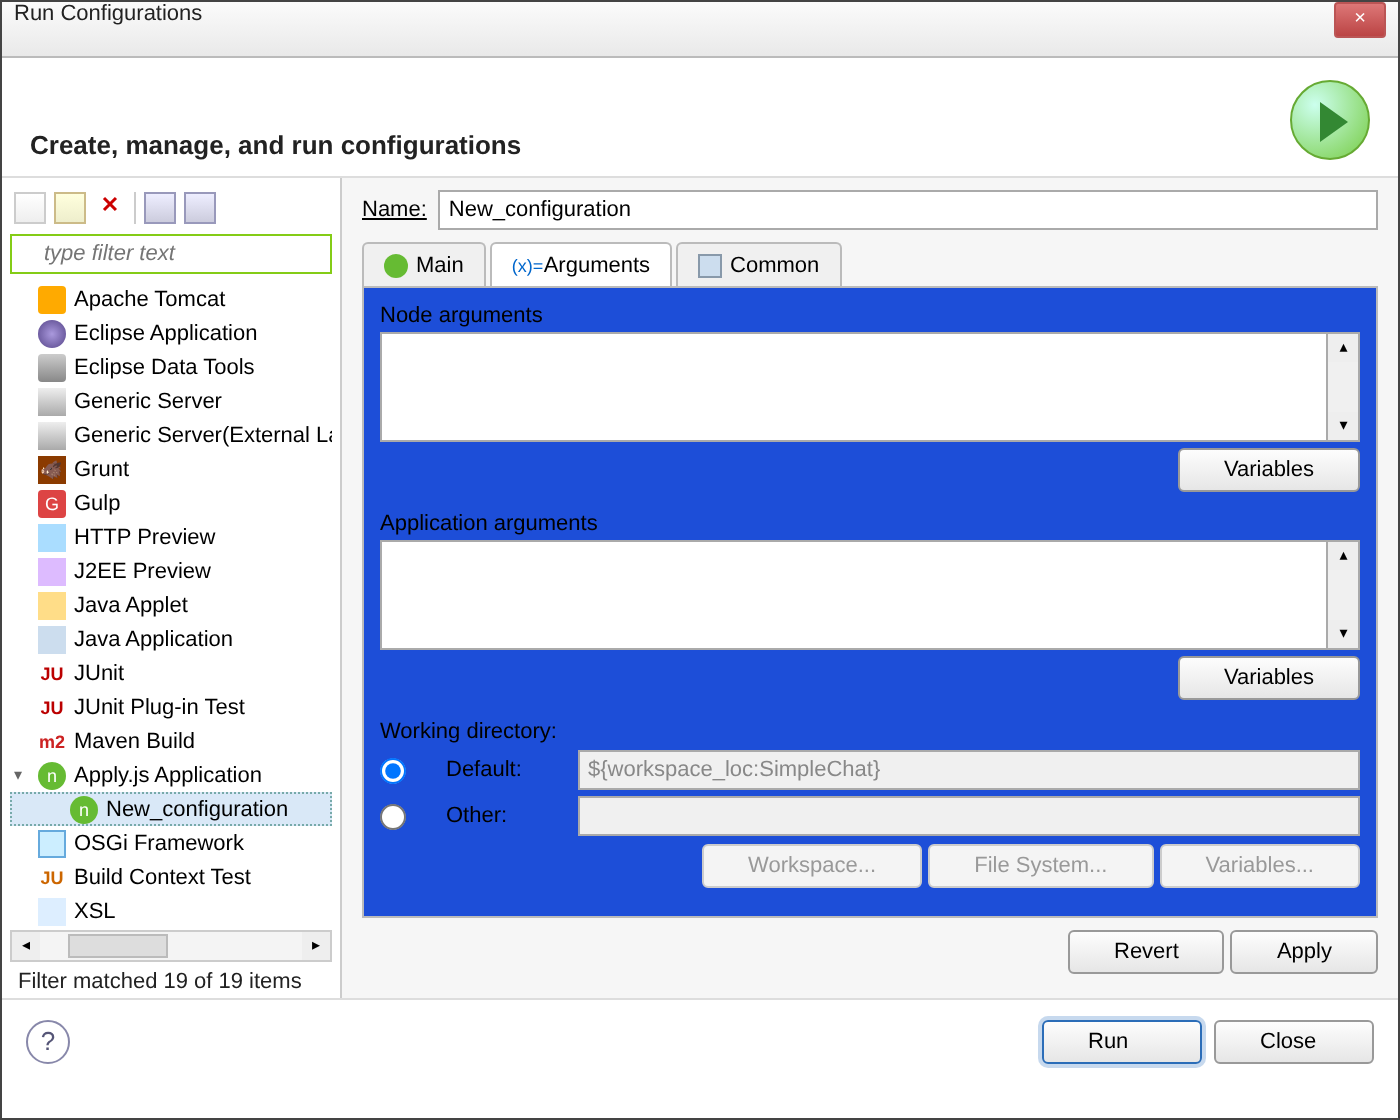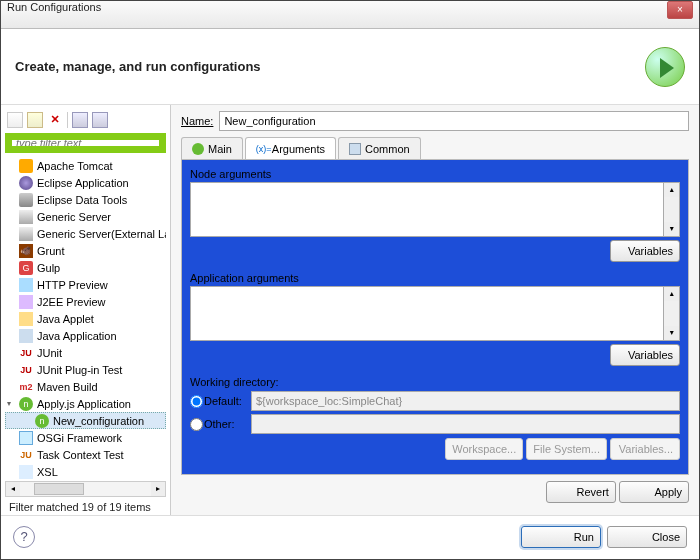--- a/index.html
+++ b/index.html
@@ -2,37 +2,37 @@
 <html><head>
 <meta charset="utf-8">
 <style>
 * { box-sizing: border-box; margin: 0; padding: 0; font-family: "Segoe UI", Tahoma, sans-serif; font-size: 11px; }
 body { width: 700px; height: 560px; background: #fff; overflow: hidden; border: 1px solid #444; }
 
 .titlebar { height: 28px; background: linear-gradient(#fbfbfb, #e9e9e9); border-bottom: 1px solid #bbb; display: flex; align-items: flex-start; padding: 0 6px; }
 .titlebar .t { flex: 1; color: #222; }
 .winbtn { width: 26px; height: 18px; border: 1px solid #b55; background: linear-gradient(#d77, #b44); color: #fff; text-align: center; line-height: 15px; font-size: 10px; border-radius: 2px; }
 
-.header { height: 76px; background: #fff; border-bottom: 1px solid #ddd; display: flex; align-items: center; padding: 8px 14px; }
+.header { height: 60px; background: #fff; border-bottom: 1px solid #ddd; display: flex; align-items: flex-end; padding: 8px 14px; }
 .header h1 { font-size: 13px; font-weight: bold; flex: 1; color: #222; }
 .runicon { width: 40px; height: 40px; border-radius: 50%; background: radial-gradient(circle at 30% 30%, #cfe, #7c4); border: 1px solid #6a3; position: relative; }
 .runicon::after { content: ""; position: absolute; left: 14px; top: 10px; border-left: 14px solid #383; border-top: 10px solid transparent; border-bottom: 10px solid transparent; }
 
 .body { display: flex; height: 410px; }
 
 .left { width: 170px; border-right: 1px solid #ccc; display: flex; flex-direction: column; padding: 4px 4px 0 4px; }
 .tbar { height: 22px; display: flex; gap: 4px; align-items: center; padding: 2px; }
 .tbtn { width: 16px; height: 16px; display: inline-block; }
 .tbtn.new { background: linear-gradient(#fff,#eee); border:1px solid #ccc; }
 .tbtn.copy { background: linear-gradient(#ffd,#eec); border:1px solid #cb8; }
 .tbtn.del { color:#c00; font-weight:bold; text-align:center; line-height:14px; }
 .tbtn.sep { width:1px; height:16px; background:#ccc; }
 .tbtn.col { background:linear-gradient(#eef,#ccd); border:1px solid #99b; }
 
-.filter { width: 100%; height: 20px; border: 7px solid #84cc16; padding: 2px 4px; color: #999; font-style: italic; margin: 2px 0; }
+.filter { width: 100%; height: 20px; border: 1px solid #84cc16; padding: 2px 16px; color: #999; font-style: italic; margin: 2px 0; }
 
 .tree { flex: 1; overflow: hidden; padding: 2px 0; }
 .tree .item { display: flex; align-items: center; height: 17px; padding-left: 14px; gap: 4px; white-space: nowrap; overflow: hidden; cursor: default; }
 .tree .item.expo::before { content: "▾"; position: absolute; margin-left: -12px; font-size: 8px; color: #666; }
 .tree .item.child { padding-left: 30px; }
 .tree .item.sel { background: #d9e8f7; border: 1px dotted #7aa; padding-left: 29px; }
 .ico { width: 14px; height: 14px; flex-shrink: 0; display: inline-block; }
 .ico.tomcat{background:#fa0;border-radius:2px}
 .ico.eclipse{background:radial-gradient(#a9d,#548);border-radius:50%}
 .ico.db{background:linear-gradient(#ccc,#888);border-radius:2px}
@@ -72,25 +72,25 @@
 
 .panel { flex: 1; border: 1px solid #bbb; background: #1d4ed8; padding: 8px; overflow: hidden; }
 
 .group { margin-bottom: 10px; }
 .group .lbl { margin-bottom: 2px; }
 .ta-wrap { display:flex; }
 .ta { width: 100%; height: 55px; border: 1px solid #aaa; background: #fff; resize: none; }
 .vscroll { width: 16px; border: 1px solid #aaa; border-left: none; background: #f0f0f0; display: flex; flex-direction: column; justify-content: space-between; }
 .vscroll .a { height: 14px; text-align: center; font-size: 8px; line-height: 14px; background: #eee; }
 .btnrow { text-align: right; margin-top: 3px; }
-.btn { display: inline-block; min-width: 70px; height: 22px; border: 1px solid #999; background: linear-gradient(#fdfdfd,#e6e6e6); border-radius: 3px; padding: 0 6px; line-height: 20px; text-align: right; cursor: default; }
+.btn { display: inline-block; min-width: 70px; height: 22px; border: 1px solid #999; background: linear-gradient(#fdfdfd,#e6e6e6); border-radius: 3px; padding: 0 22px; line-height: 20px; text-align: left; cursor: default; }
 .btn.dis { color: #999; border-color: #ccc; background: #f4f4f4; }
 
 .wd { margin-top: 4px; }
-.radiorow { display: flex; align-items: center; gap: 1px; margin: 3px 0; }
+.radiorow { display: flex; align-items: center; gap: 20px; margin: 3px 0; }
 .radiorow input[type=text] { flex: 1; height: 20px; border: 1px solid #aaa; padding: 2px 4px; }
 .radiorow input[type=text].ro { background: #f0f0f0; color: #888; }
 .wdbtns { text-align: right; margin-top: 4px; }
 
 .bottombtns { text-align: right; padding: 6px 0; }
 .footer { height: 42px; border-top: 1px solid #ddd; display: flex; align-items: center; padding: 0 12px; }
 .help { width: 22px; height: 22px; border: 1px solid #88a; border-radius: 50%; color: #557; text-align: center; line-height: 20px; font-size: 13px; }
 .footer .sp { flex: 1; }
 .btn.primary { border-color: #2b6db8; box-shadow: 0 0 0 2px rgba(70,130,200,.3); }
 </style>
@@ -182,21 +182,21 @@
         <div class="item child sel">
           <span class="ico node">n</span>
           <span>New_configuration</span>
         </div>
         <div class="item">
           <span class="ico osgi"></span>
           <span>OSGi Framework</span>
         </div>
         <div class="item">
           <span class="ico task">JU</span>
-          <span>Task Context Test</span>
+          <span>Build Context Test</span>
         </div>
         <div class="item">
           <span class="ico xsl"></span>
           <span>XSL</span>
         </div>
       </div>
     <div class="hscroll">
       <div class="a">◂</div>
       <div class="trk">
           <div class="thumb"></div>

